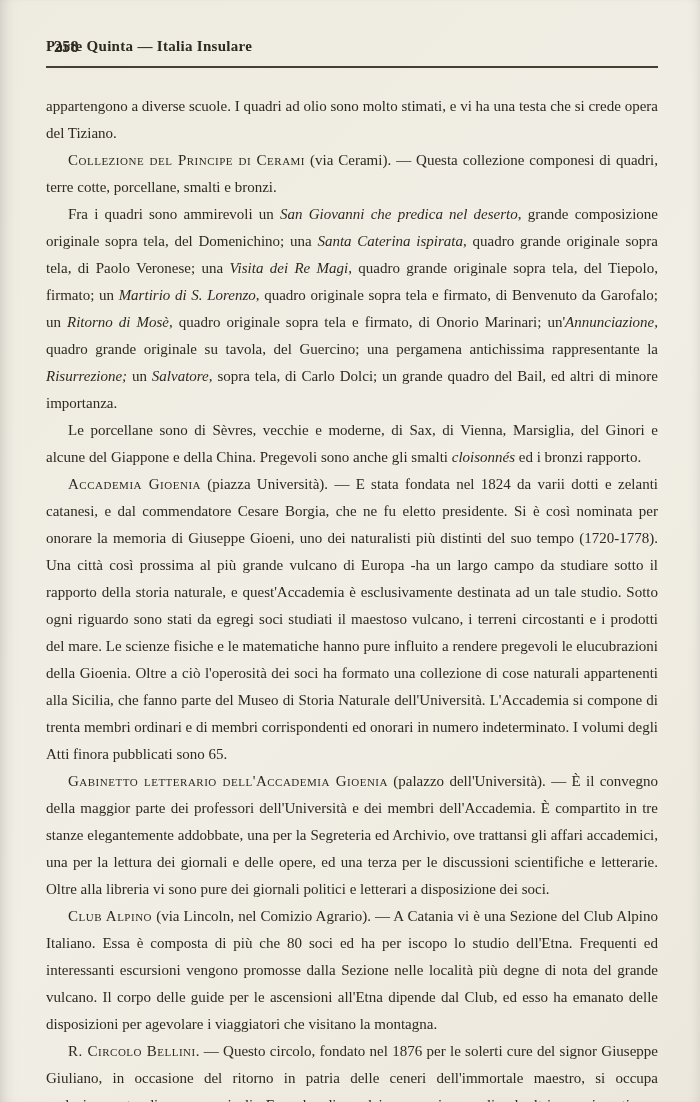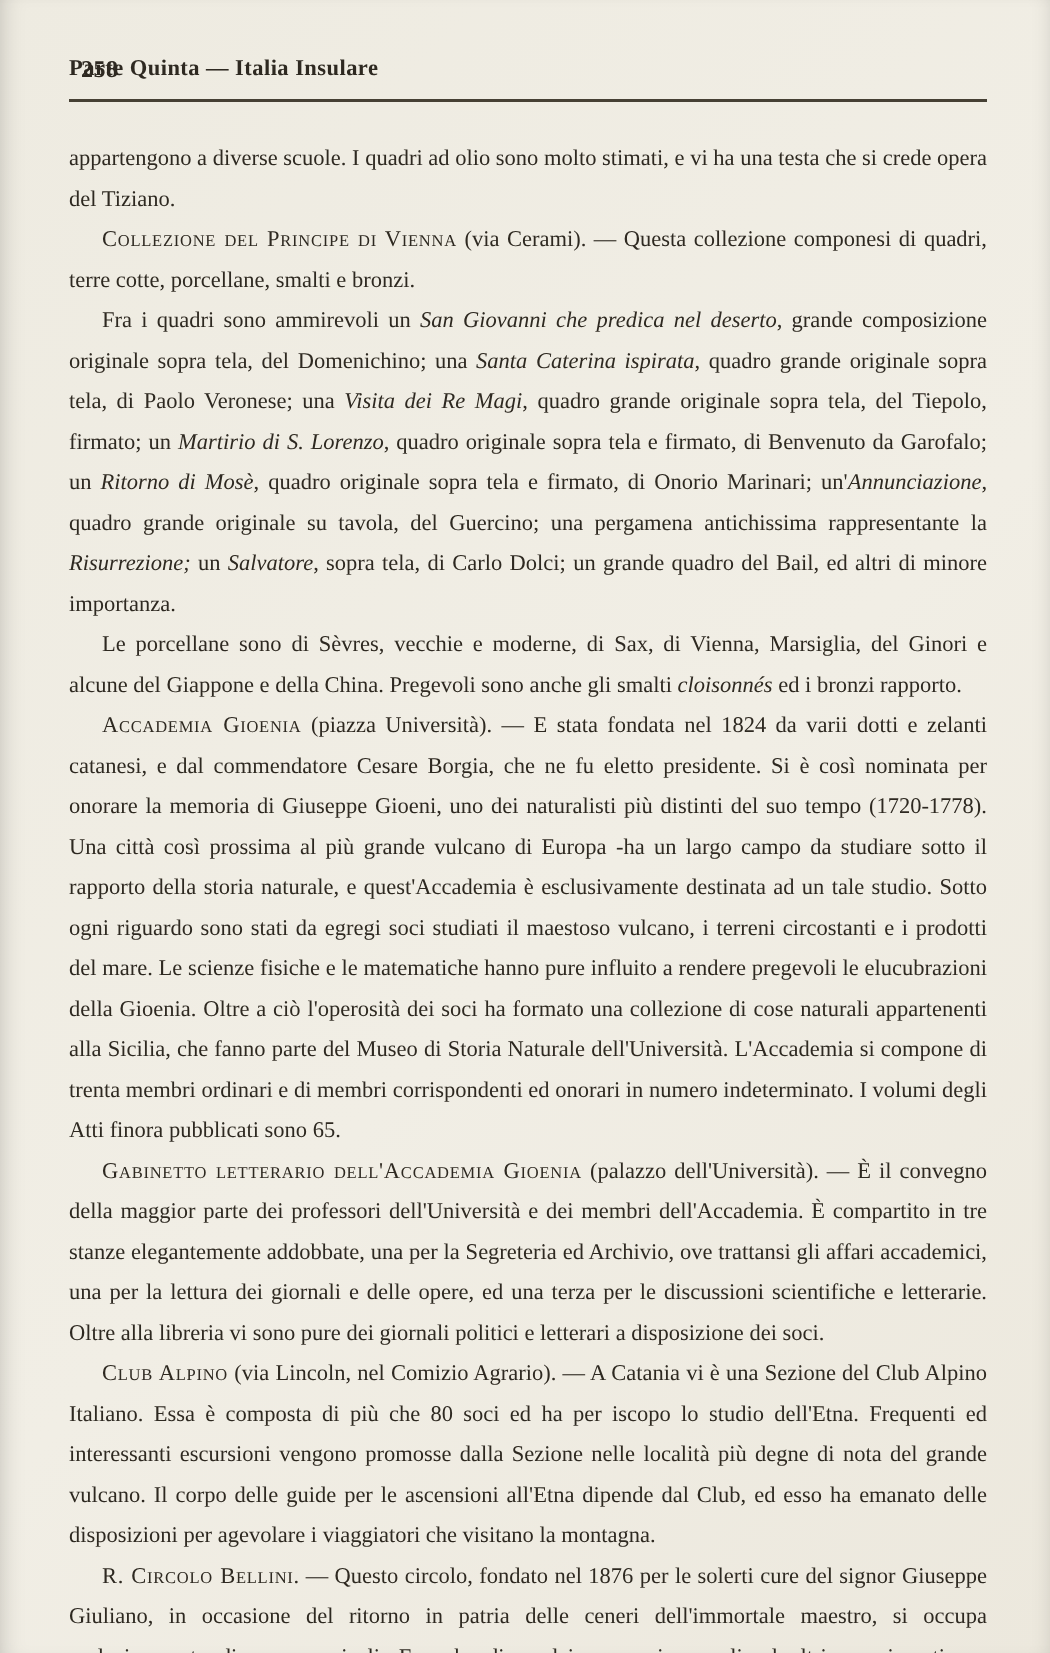--- a/index.html
+++ b/index.html
@@ -75,21 +75,21 @@
 
   <header class="running-head">
     <span class="pagenum">258</span>
     <span class="head-title">Parte Quinta — Italia Insulare</span>
   </header>
 
   <div class="head-rule"></div>
 
   <main class="text-block">
     <p class="noindent"><span>appartengono a diverse scuole. I quadri ad olio sono molto stimati, e vi ha una testa che si crede opera del Tiziano.</span></p>
-    <p><span class="smallcaps">Collezione del Principe di Vienna</span><span> (via Cerami). — Questa collezione componesi di quadri, terre cotte, porcellane, smalti e bronzi.</span></p>
+    <p><span class="smallcaps">Collezione del Principe di Cerami</span><span> (via Cerami). — Questa collezione componesi di quadri, terre cotte, porcellane, smalti e bronzi.</span></p>
     <p><span>Fra i quadri sono ammirevoli un </span><span class="italic">San Giovanni che predica nel deserto</span><span>, grande composizione originale sopra tela, del Domenichino; una </span><span class="italic">Santa Caterina ispirata</span><span>, quadro grande originale sopra tela, di Paolo Veronese; una </span><span class="italic">Visita dei Re Magi</span><span>, quadro grande originale sopra tela, del Tiepolo, firmato; un </span><span class="italic">Martirio di S. Lorenzo</span><span>, quadro originale sopra tela e firmato, di Benvenuto da Garofalo; un </span><span class="italic">Ritorno di Mosè</span><span>, quadro originale sopra tela e firmato, di Onorio Marinari; un'</span><span class="italic">Annunciazione</span><span>, quadro grande originale su tavola, del Guercino; una pergamena antichissima rappresentante la </span><span class="italic">Risurrezione;</span><span> un </span><span class="italic">Salvatore</span><span>, sopra tela, di Carlo Dolci; un grande quadro del Bail, ed altri di minore importanza.</span></p>
     <p><span>Le porcellane sono di Sèvres, vecchie e moderne, di Sax, di Vienna, Marsiglia, del Ginori e alcune del Giappone e della China. Pregevoli sono anche gli smalti </span><span class="italic">cloisonnés</span><span> ed i bronzi rapporto.</span></p>
 
 
     <p><span class="smallcaps">Accademia Gioenia</span><span> (piazza Università). — E stata fondata nel 1824 da varii dotti e zelanti catanesi, e dal commendatore Cesare Borgia, che ne fu eletto presidente. Si è così nominata per onorare la memoria di Giuseppe Gioeni, uno dei naturalisti più distinti del suo tempo (1720-1778). Una città così prossima al più grande vulcano di Europa -ha un largo campo da studiare sotto il rapporto della storia naturale, e quest'Accademia è esclusivamente destinata ad un tale studio. Sotto ogni riguardo sono stati da egregi soci studiati il maestoso vulcano, i terreni circostanti e i prodotti del mare. Le scienze fisiche e le matematiche hanno pure influito a rendere pregevoli le elucubrazioni della Gioenia. Oltre a ciò l'operosità dei soci ha formato una collezione di cose naturali appartenenti alla Sicilia, che fanno parte del Museo di Storia Naturale dell'Università. L'Accademia si compone di trenta membri ordinari e di membri corrispondenti ed onorari in numero indeterminato. I volumi degli Atti finora pubblicati sono 65.</span></p>
     <p><span class="smallcaps">Gabinetto letterario dell'Accademia Gioenia</span><span> (palazzo dell'Università). — È il convegno della maggior parte dei professori dell'Università e dei membri dell'Accademia. È compartito in tre stanze elegantemente addobbate, una per la Segreteria ed Archivio, ove trattansi gli affari accademici, una per la lettura dei giornali e delle opere, ed una terza per le discussioni scientifiche e letterarie. Oltre alla libreria vi sono pure dei giornali politici e letterari a disposizione dei soci.</span></p>
     <p><span class="smallcaps">Club Alpino</span><span> (via Lincoln, nel Comizio Agrario). — A Catania vi è una Sezione del Club Alpino Italiano. Essa è composta di più che 80 soci ed ha per iscopo lo studio dell'Etna. Frequenti ed interessanti escursioni vengono promosse dalla Sezione nelle località più degne di nota del grande vulcano. Il corpo delle guide per le ascensioni all'Etna dipende dal Club, ed esso ha emanato delle disposizioni per agevolare i viaggiatori che visitano la montagna.</span></p>
     <p><span class="smallcaps">R. Circolo Bellini</span><span>. — Questo circolo, fondato nel 1876 per le solerti cure del signor Giuseppe Giuliano, in occasione del ritorno in patria delle ceneri dell'immortale maestro, si occupa esclusivamente di cose musicali. Esso bandisce dei concorsi annuali ed altri esperimenti per incoraggiare i giovani ingegni che si dànno all'arte dei suoni. Ha fondato recentemente una Calcografia, i cui prodotti possono stare di fronte ai migliori del continente.</span></p>
   </main>
 

